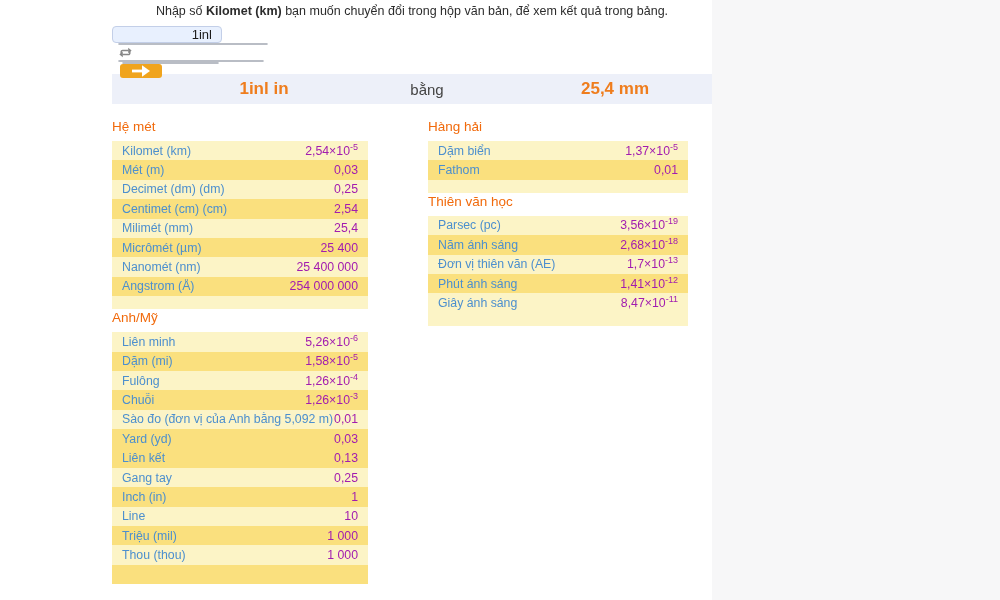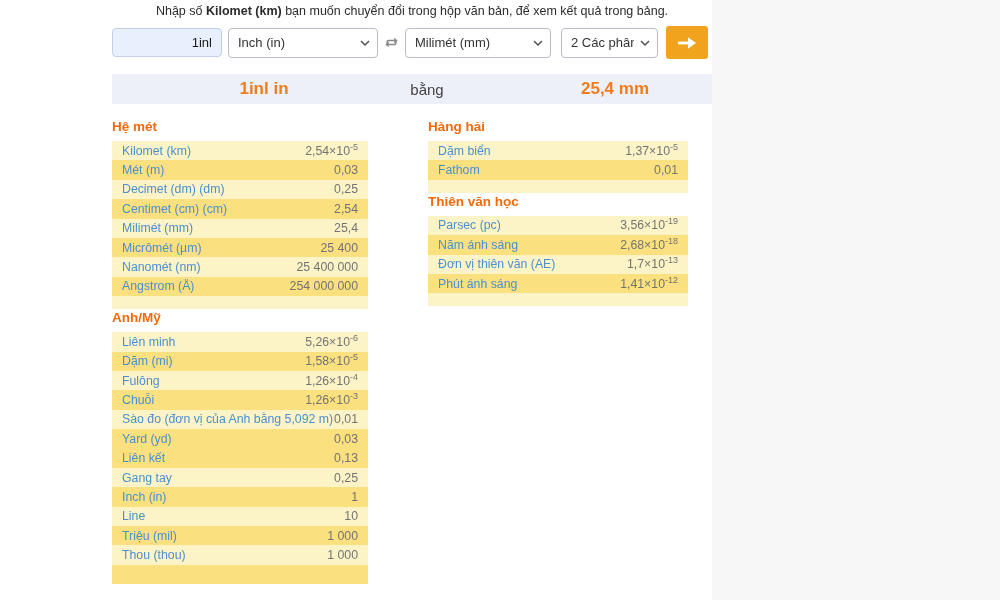--- a/index.html
+++ b/index.html
@@ -8,21 +8,21 @@
     position: relative; overflow: hidden; background: #ffffff;
     font-family: "Liberation Sans", sans-serif; color: #2c2c2c;
   }
   .gray-panel { position: absolute; left: 712px; top: 0; width: 288px; height: 600px;
     background: var(--canvas, #f7f7f8); }
   .content { position: relative; width: 712px; padding: 4px 0 0 112px; }
 
   .instruction { font-size: 12.5px; line-height: 15px; color: #2c2c2c; text-align: center; }
   .instruction b { font-weight: bold; }
 
-  .conv-row { display: flex; align-items: center; margin-top: 7px; height: 33px; }
+  .conv-row { display: flex; align-items: flex-start; margin-top: 7px; height: 33px; flex-direction: column; }
   .num-input {
     width: 110px; height: 29px; background: var(--input-bg, #e8f0fe);
     border: 1px solid #c3cfe8; border-radius: 4px; text-align: right;
     padding-right: 9px; font-size: 13px; color: #1b1b1b;
     font-family: "Liberation Sans", sans-serif; outline: none;
   }
   .select {
     height: 30px; background: #fff; border: 1px solid #b9bdc5; border-radius: 4px;
     display: flex; align-items: center; padding: 0 7px 0 9px;
     font-size: 13px; color: #333; cursor: default; overflow: hidden; white-space: nowrap;
@@ -44,31 +44,31 @@
     display: grid; grid-template-columns: 44% 17% 39%; align-items: center;
   }
   .res-from, .res-to { text-align: center; font-size: 17px; font-weight: bold;
     color: var(--result-orange, #ef7d1d); padding-left: 40px; }
   .res-eq { text-align: center; font-size: 15px; color: #444; }
 
   .columns { display: flex; margin-top: 14px; }
   .col-left  { width: 256px; }
   .col-right { width: 260px; margin-left: 60px; }
   section h3 { color: var(--accent, #f16a0c); font-size: 13.5px; line-height: 17px;
-    font-weight: bold; margin: 0 0 6px 0; }
+    font-weight: normal; margin: 0 0 6px 0; }
   .sect-2 h3 { }
 
   .tbl { width: 100%; }
   .row { display: flex; align-items: center; height: 19.4px; padding: 0 10px;
     font-size: 12.3px; }
   .row.light { background: var(--row-light, #fcf4c6); }
   .row.dark  { background: var(--row-dark, #fae07e); }
   .row .lbl { color: var(--link, #4c8fce); white-space: nowrap; overflow: hidden;
     cursor: pointer; }
-  .row .valwrap { margin-left: auto; flex: 0 0 auto; color: #737373; white-space: nowrap; }
+  .row .valwrap { margin-left: auto; flex: 0 0 auto; color: #a21caf; white-space: nowrap; }
   .row sup { font-size: 9px; line-height: 0; }
   .tbl:not(.no-pad)::after { content: ""; display: block; height: 13px;
     background: var(--row-light, #fcf4c6); }
   .row.partial { height: 19.4px; }
 </style>
 </head>
 <body>
 
 <div class="gray-panel"></div>
 
@@ -240,18 +240,22 @@
               <span class="valwrap"><span>2,68×10</span><sup>-18</sup></span>
             </div>
             <div class="row light">
               <span class="lbl">Đơn vị thiên văn (AE)</span>
               <span class="valwrap"><span>1,7×10</span><sup>-13</sup></span>
             </div>
             <div class="row dark">
               <span class="lbl">Phút ánh sáng</span>
               <span class="valwrap"><span>1,41×10</span><sup>-12</sup></span>
             </div>
+            <div class="row light">
+              <span class="lbl">Giây ánh sáng</span>
+              <span class="valwrap"><span>8,47×10</span><sup>-11</sup></span>
+            </div>
           </div>
       </section>
     </div>
   </div>
 
 </div>
 
 </body></html>

